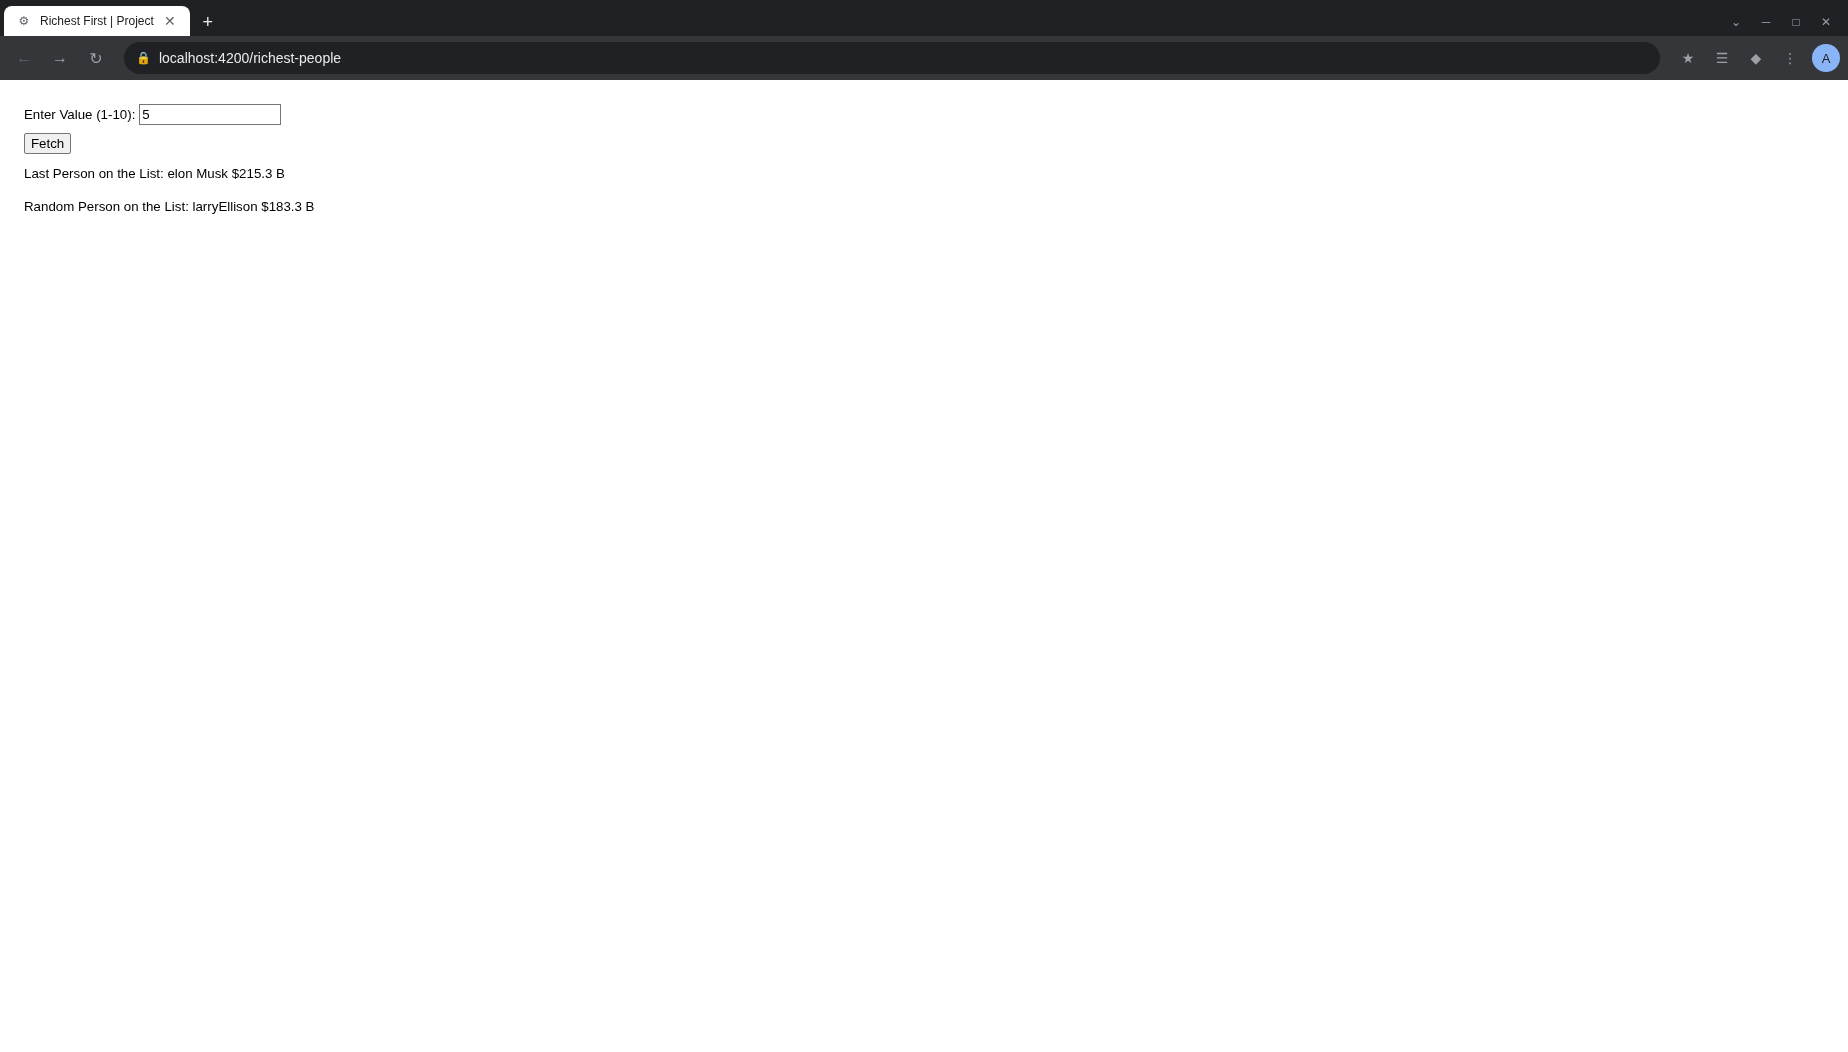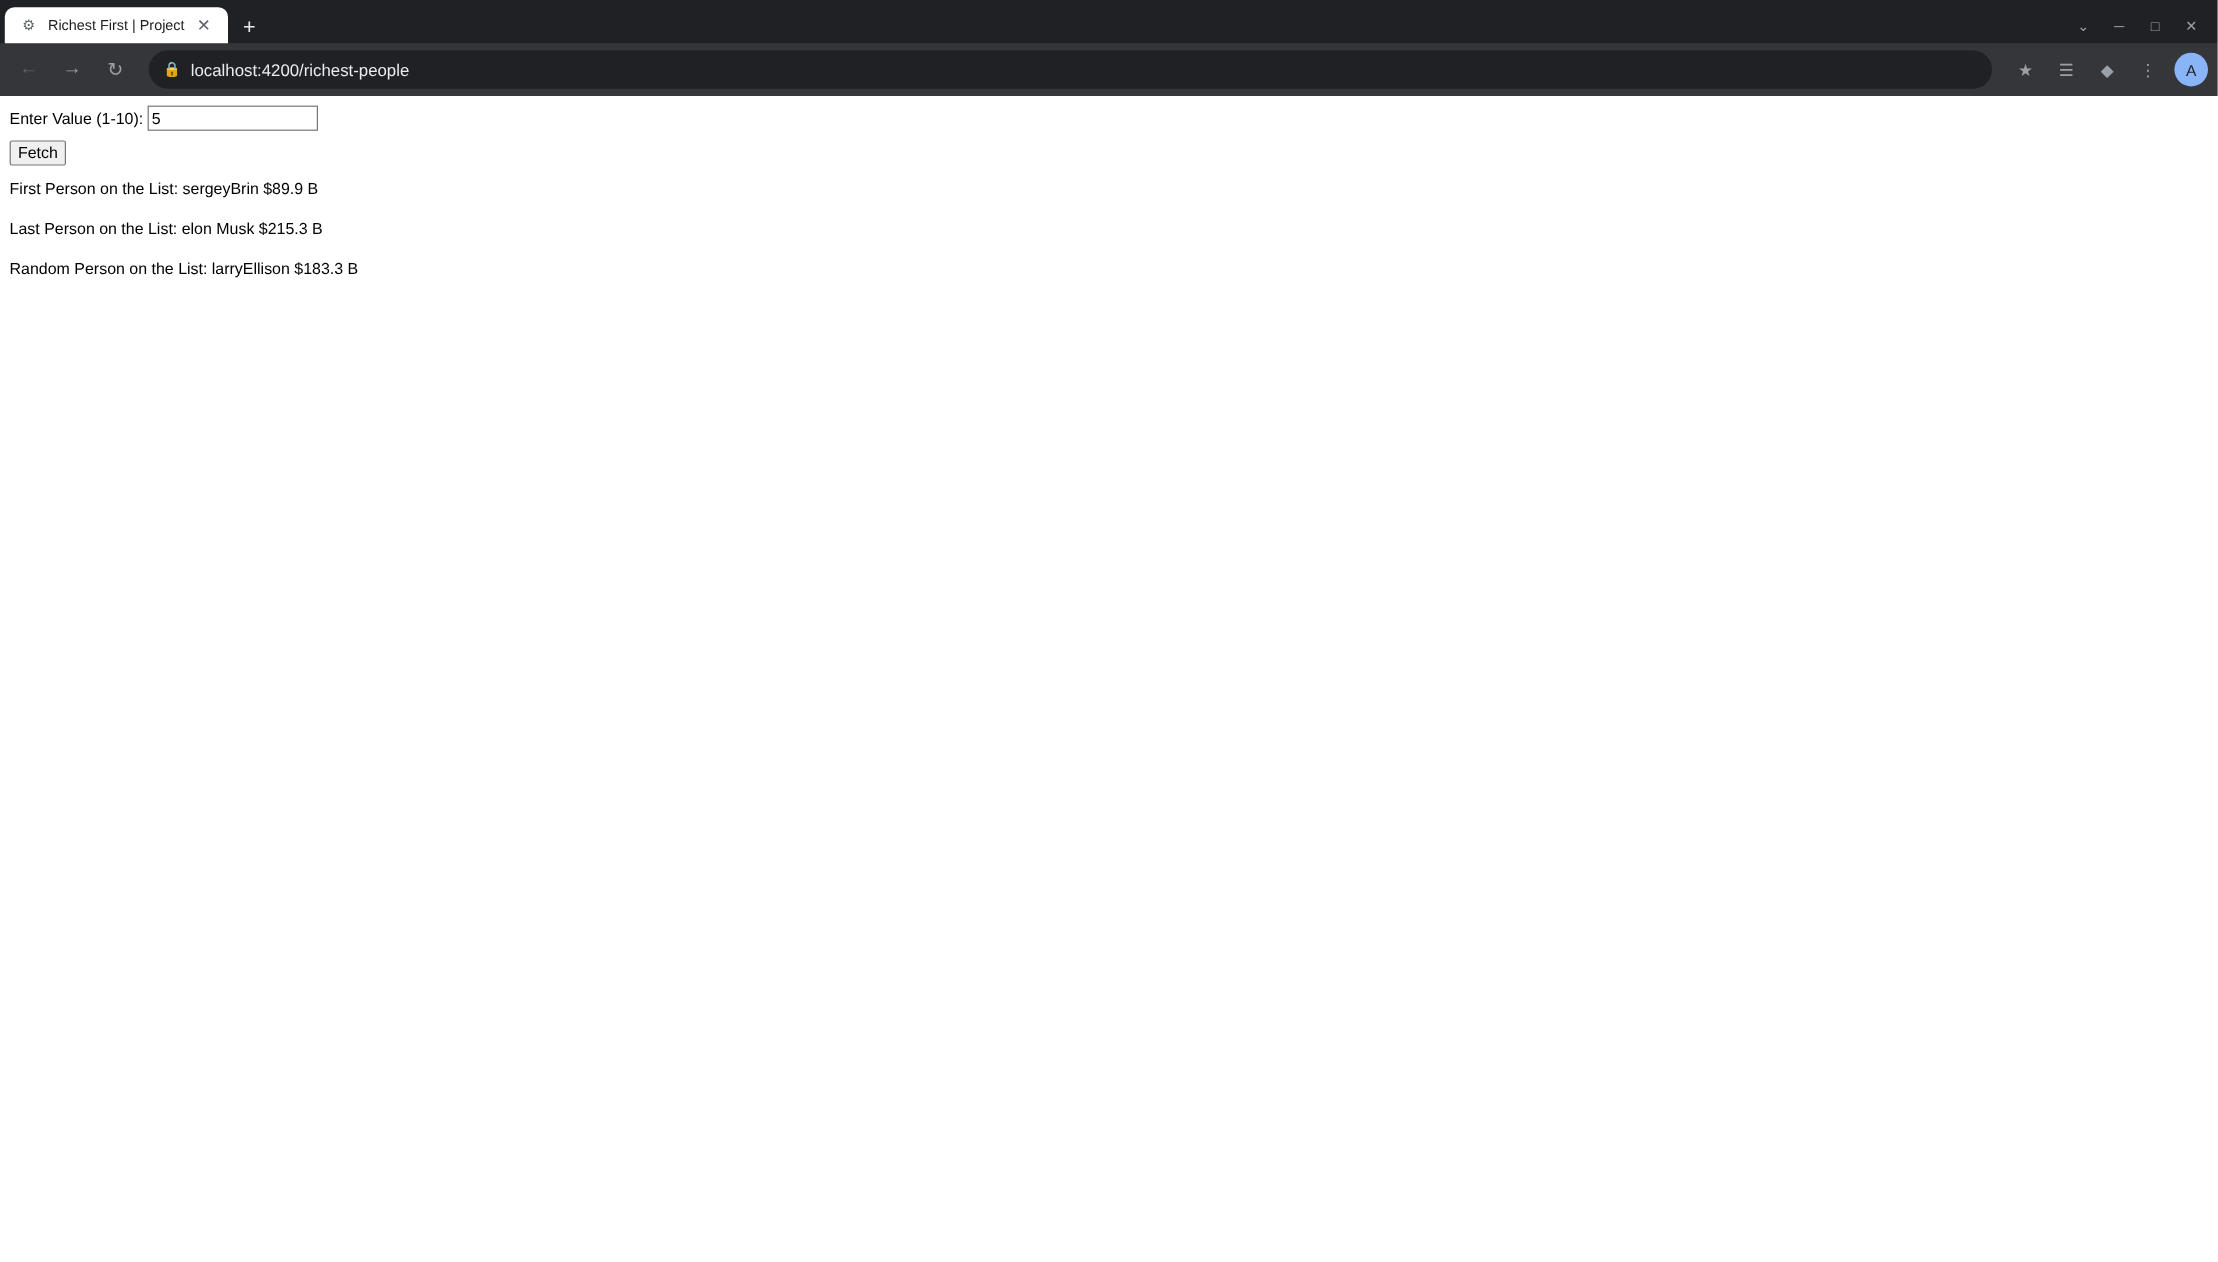--- a/index.html
+++ b/index.html
@@ -193,21 +193,21 @@
       justify-content: center;
       font-size: 13px;
       color: #202124;
       font-weight: 500;
       cursor: pointer;
       margin-left: 4px;
     }
 
     
     .page-content {
-      padding: 8px;
+      padding: 24px;
       background: #ffffff;
     }
 
     .form-row {
       display: flex;
       align-items: center;
       gap: 4px;
       margin-bottom: 8px;
     }
 
@@ -306,17 +306,16 @@
 
   <div class="form-row">
     <label class="form-label">Enter Value (1-10):</label>
     <input class="form-input" type="text" value="5" style="">
   </div>
 
   <div style="margin-bottom: 12px;">
     <button class="fetch-btn">Fetch</button>
   </div>
 
-  <div class="result-line">First Person on the List: sergeyBrin $89.9 B</div>
   <div class="result-line">Last Person on the List: elon Musk $215.3 B</div>
   <div class="result-line">Random Person on the List: larryEllison $183.3 B</div>
 
 </div>
 
 </body></html>

